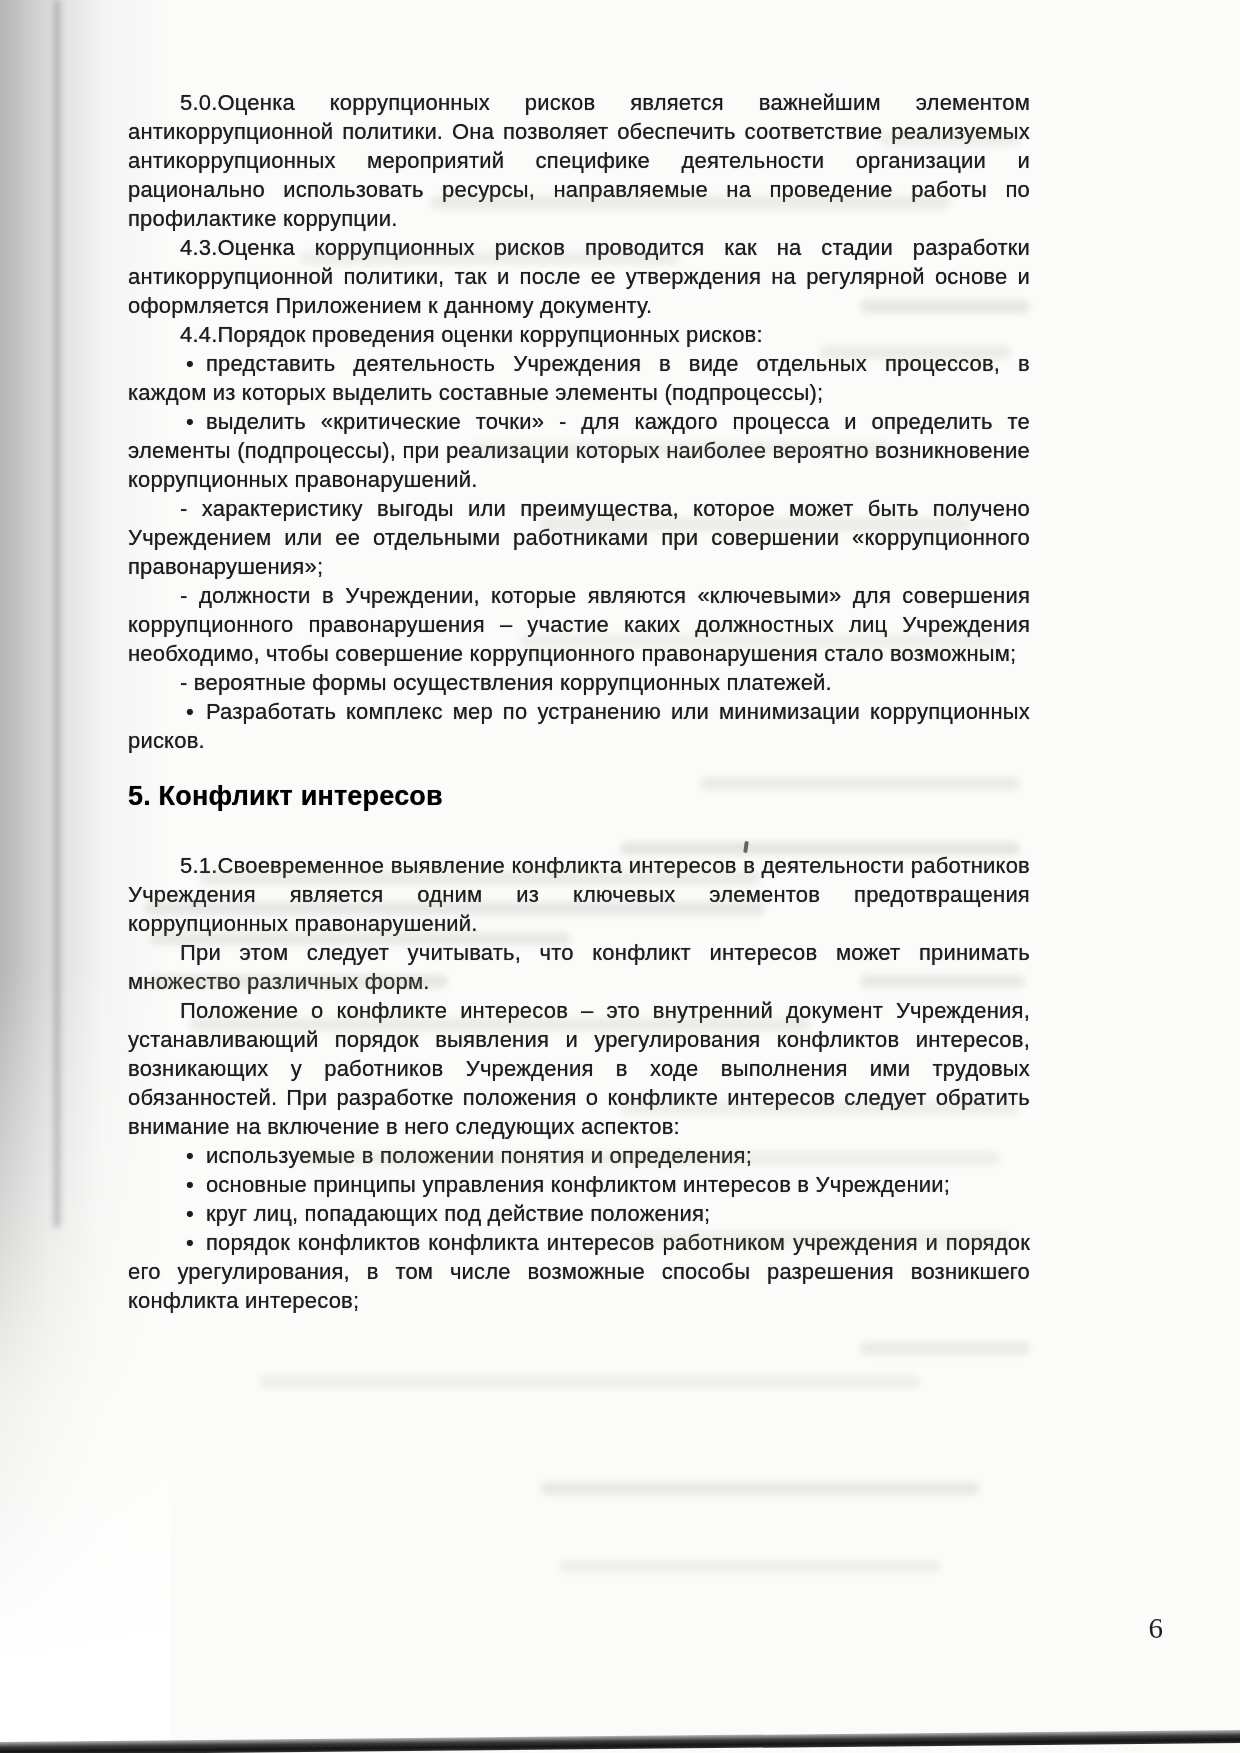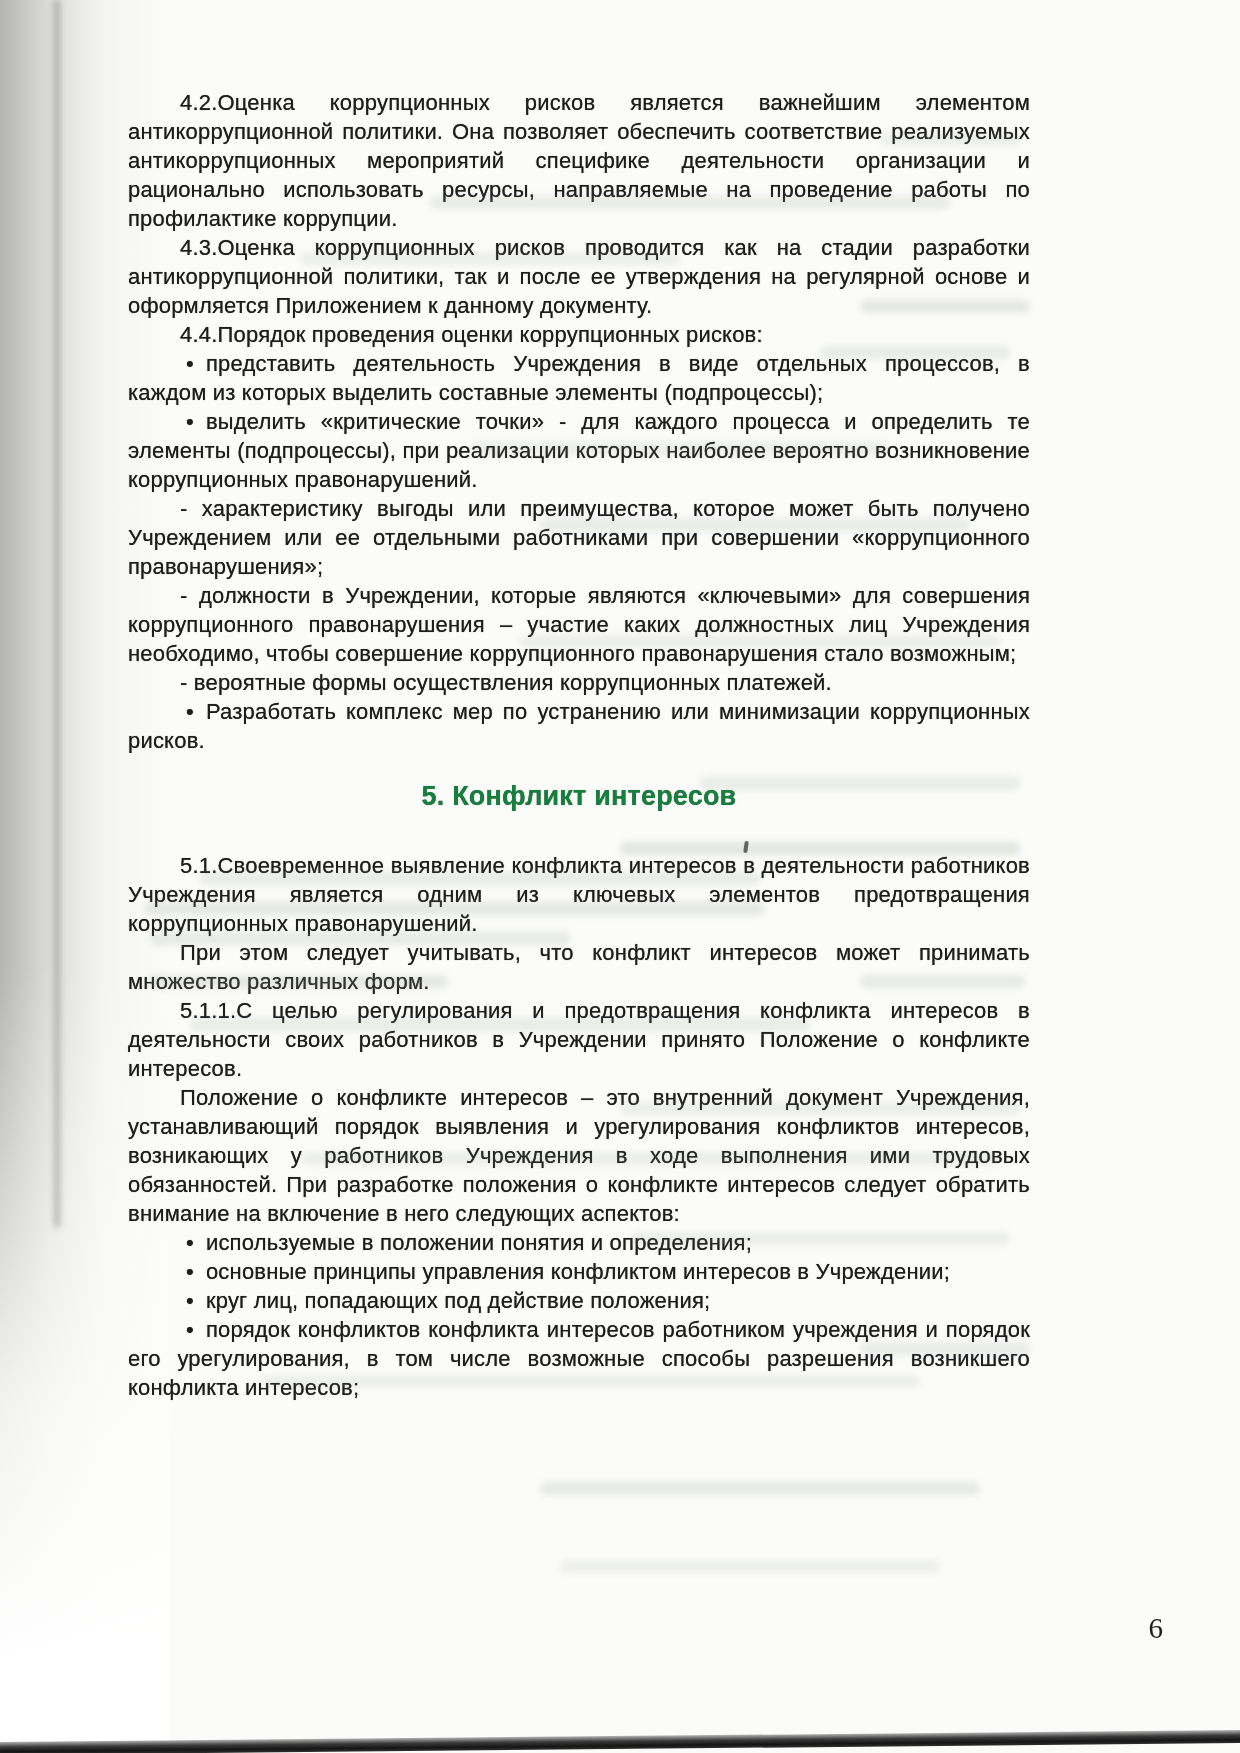--- a/index.html
+++ b/index.html
@@ -59,58 +59,57 @@
     color:#1d1d1d;
     text-align:justify;
     letter-spacing:0.2px;
     text-shadow:0 0 0.7px rgba(35,35,35,0.85);
   }
   .para { margin:0; text-indent:52px; }
   .para.bullet { text-indent:58px; }
   .bmark { margin-right:12px; }
   .heading {
     margin:24px 0 38px 0;
-    text-align:center; text-indent:0;
+    text-indent:0;
     font-size:27px; line-height:34px; font-weight:bold;
-    color:#15803d;
+    color:#000000;
   }
   .page-number {
     position:absolute; right:77px; bottom:108px;
     font-family:"Liberation Serif", serif;
     font-size:29px; color:#1f1f1f;
   }
 </style>
 </head>
 <body>
 
 <div class="scan">
 
   <div class="left-shadow"></div>
   <div class="page-edge"></div>
   <div class="speck"></div>
 
   <div class="content">
-    <p class="para">4.2.Оценка коррупционных рисков является важнейшим элементом антикоррупционной политики. Она позволяет обеспечить соответствие реализуемых антикоррупционных мероприятий специфике деятельности организации и рационально использовать ресурсы, направляемые на проведение работы по профилактике коррупции.</p>
+    <p class="para">5.0.Оценка коррупционных рисков является важнейшим элементом антикоррупционной политики. Она позволяет обеспечить соответствие реализуемых антикоррупционных мероприятий специфике деятельности организации и рационально использовать ресурсы, направляемые на проведение работы по профилактике коррупции.</p>
     <p class="para">4.3.Оценка коррупционных рисков  проводится как на стадии разработки антикоррупционной политики, так и после ее утверждения на регулярной основе и оформляется Приложением к данному документу.</p>
     <p class="para">4.4.Порядок проведения оценки коррупционных рисков:</p>
 
     <p class="para bullet"><span class="bmark">•</span><span>представить деятельность Учреждения в виде отдельных  процессов, в каждом из которых выделить составные элементы (подпроцессы);</span></p>
     <p class="para bullet"><span class="bmark">•</span><span>выделить «критические точки» - для каждого  процесса и определить те элементы (подпроцессы), при реализации которых наиболее вероятно возникновение коррупционных правонарушений.</span></p>
 
     <p class="para">- характеристику выгоды или преимущества, которое может быть получено Учреждением или ее отдельными работниками при совершении «коррупционного правонарушения»;</p>
     <p class="para">- должности в Учреждении, которые являются «ключевыми» для совершения коррупционного правонарушения – участие каких должностных лиц Учреждения необходимо, чтобы совершение коррупционного правонарушения стало возможным;</p>
     <p class="para">- вероятные формы осуществления коррупционных платежей.</p>
 
     <p class="para bullet"><span class="bmark">•</span><span>Разработать комплекс мер по устранению или минимизации коррупционных рисков.</span></p>
 
     <h2 class="heading">5. Конфликт интересов</h2>
 
     <p class="para">5.1.Своевременное выявление конфликта интересов в деятельности работников Учреждения является одним из ключевых элементов предотвращения коррупционных правонарушений.</p>
     <p class="para">При этом следует учитывать, что конфликт интересов может принимать множество различных форм.</p>
-    <p class="para">5.1.1.С целью регулирования и предотвращения конфликта интересов в деятельности своих работников в Учреждении принято Положение о конфликте интересов.</p>
     <p class="para">Положение о конфликте интересов – это внутренний документ Учреждения, устанавливающий порядок выявления и урегулирования конфликтов интересов, возникающих у работников Учреждения в ходе выполнения ими трудовых обязанностей. При разработке положения о конфликте интересов следует обратить внимание на включение в него следующих аспектов:</p>
 
     <p class="para bullet"><span class="bmark">•</span><span>используемые в положении понятия и определения;</span></p>
     <p class="para bullet"><span class="bmark">•</span><span>основные принципы управления конфликтом интересов в Учреждении;</span></p>
     <p class="para bullet"><span class="bmark">•</span><span>круг лиц, попадающих под действие положения;</span></p>
     <p class="para bullet"><span class="bmark">•</span><span>порядок конфликтов конфликта интересов работником учреждения и порядок его урегулирования, в том числе возможные способы разрешения возникшего конфликта интересов;</span></p>
   </div>
 
   <div class="page-number">6</div>
 

